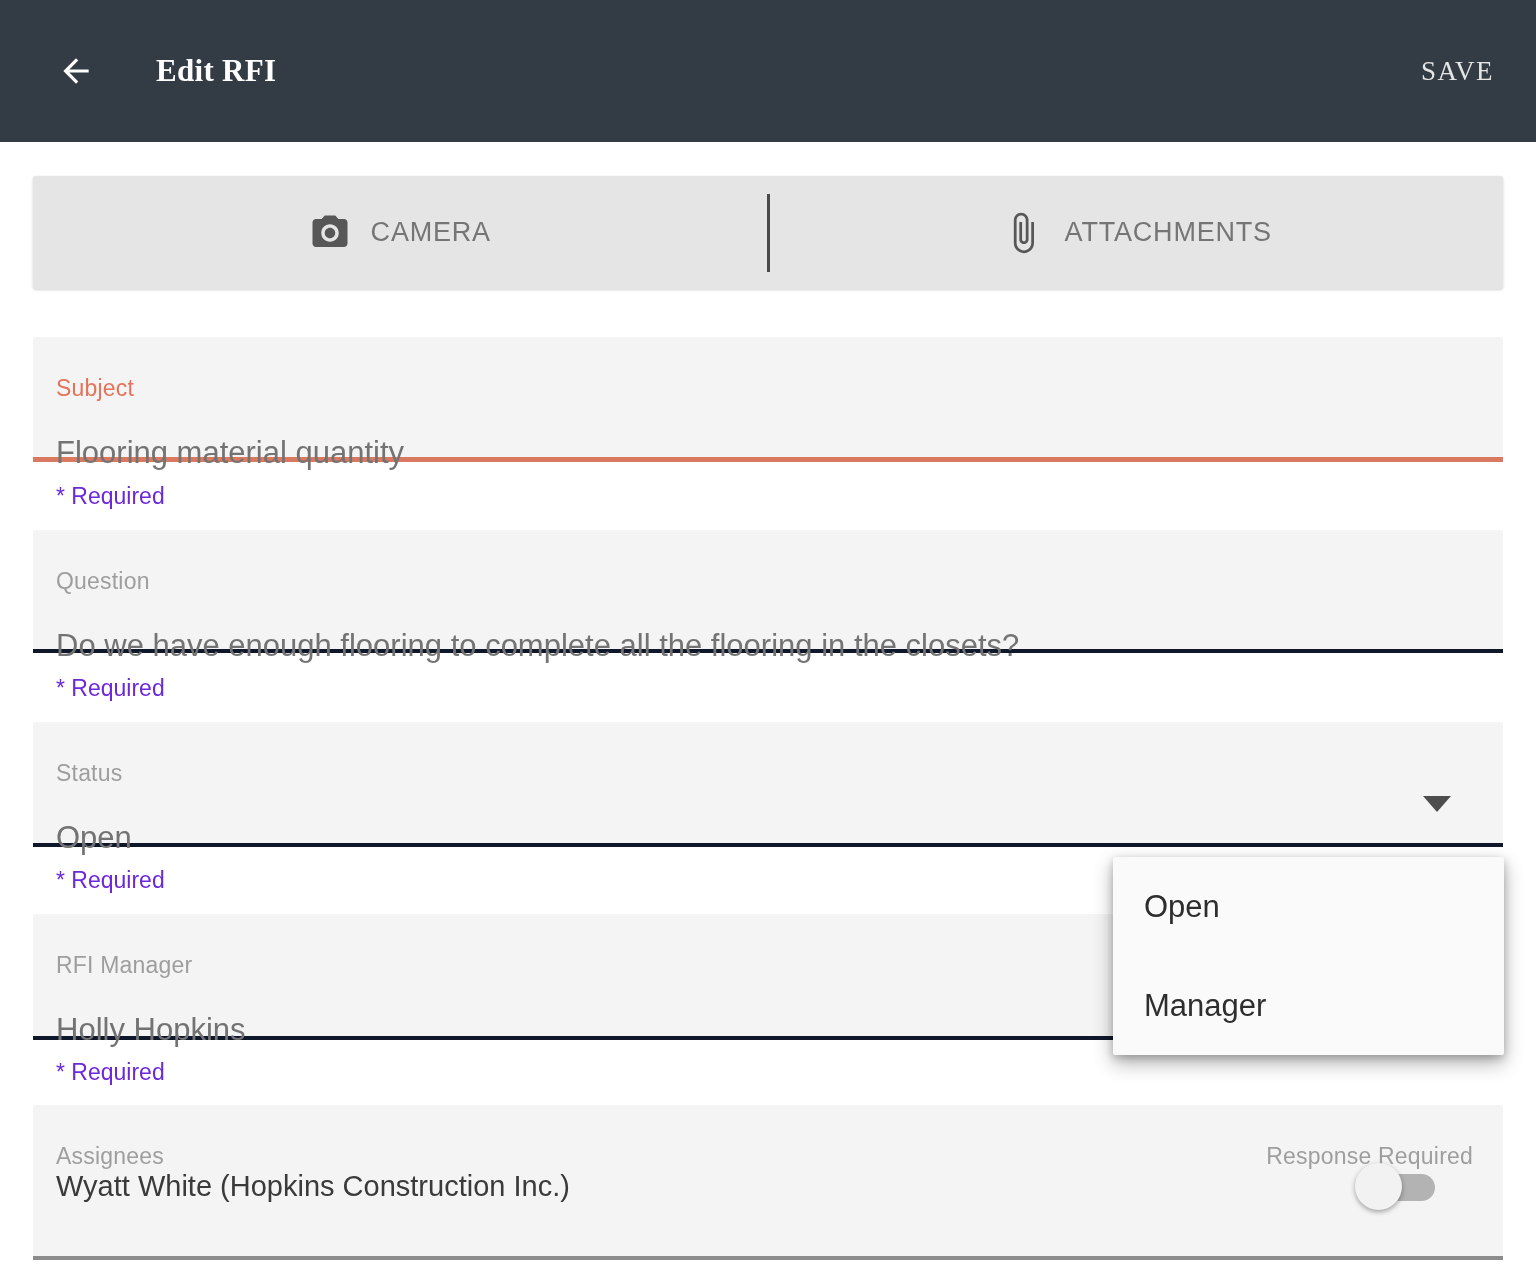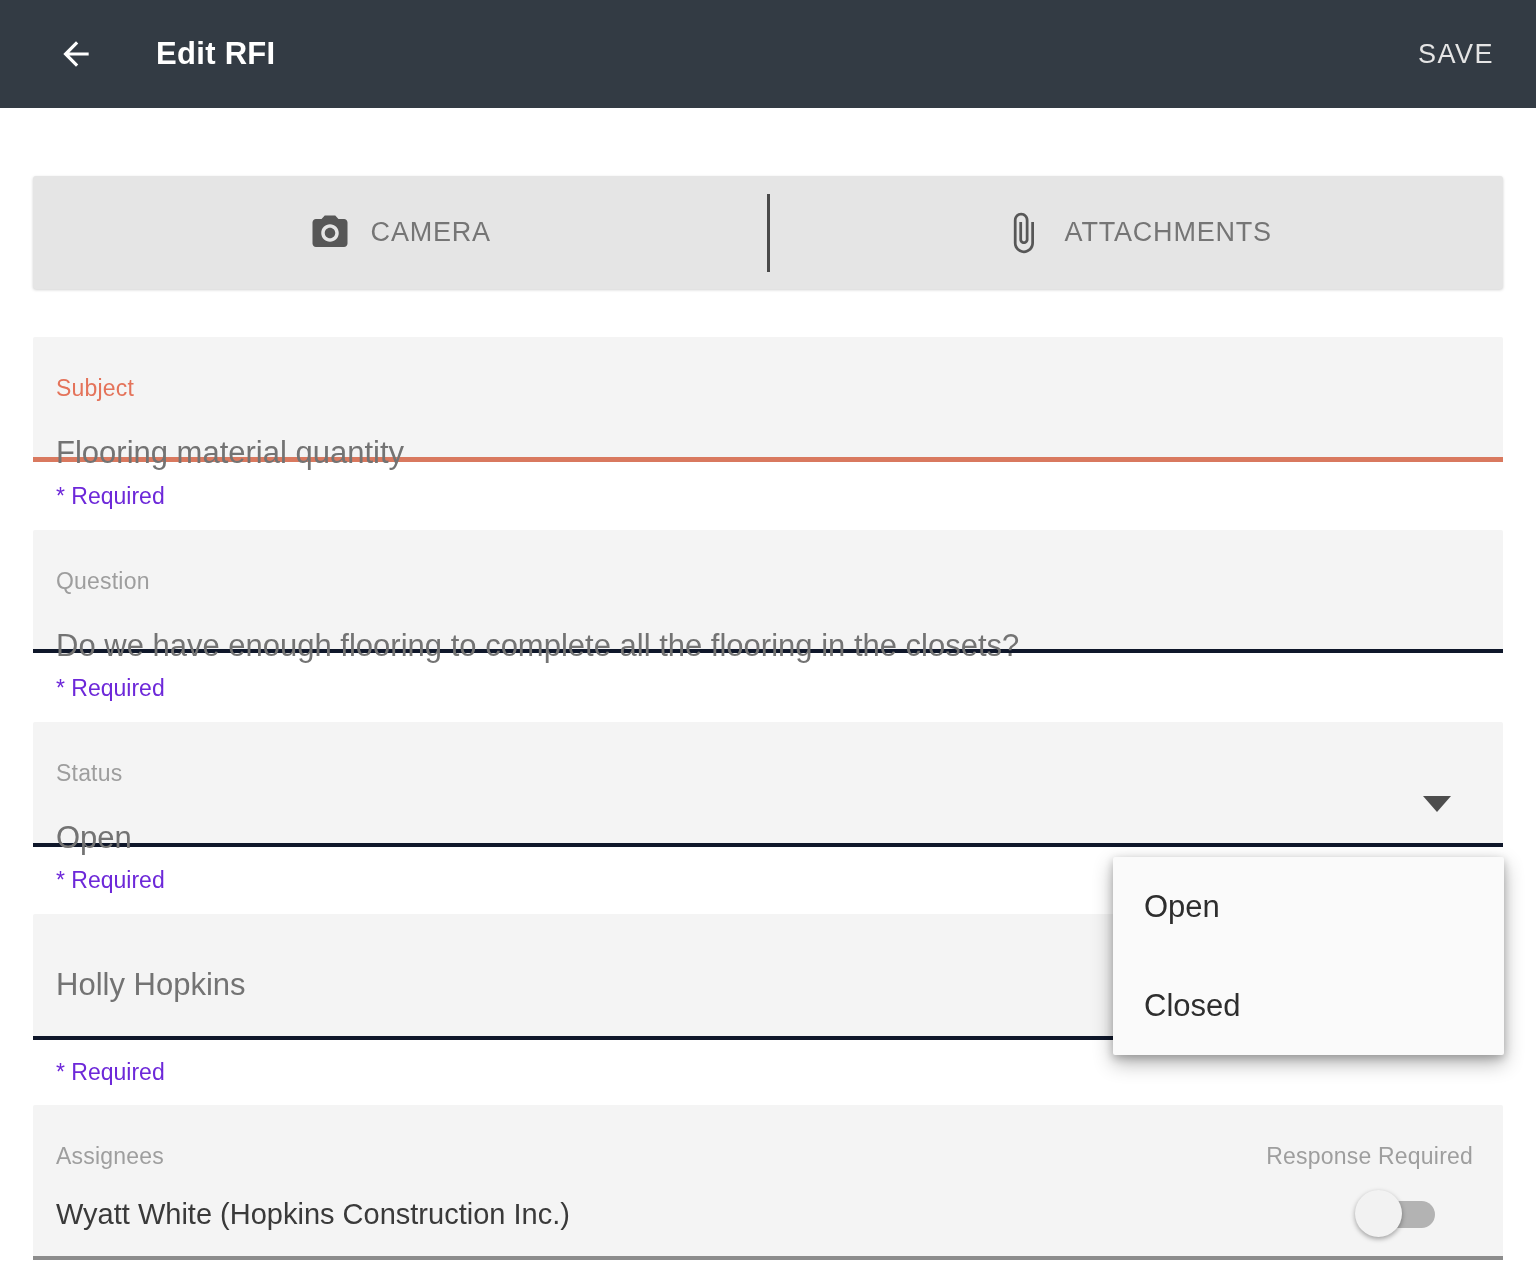--- a/index.html
+++ b/index.html
@@ -10,24 +10,25 @@
     width: 1536px;
     height: 1277px;
     background: #ffffff;
     overflow: hidden;
   }
 
   
   .appbar {
     position: absolute;
     top: 0; left: 0; right: 0;
-    height: 108px;
+    height: 142px;
     background: #333b44;
     display: flex;
     align-items: center;
+    font-family: Liberation Serif, serif;
   }
   .back-btn {
     margin-left: 52px;
     width: 48px; height: 48px;
     display: flex; align-items: center; justify-content: center;
     cursor: pointer;
   }
   .appbar-title {
     margin-left: 56px;
     color: #ffffff;
@@ -137,23 +138,22 @@
     border-bottom: 4px solid #8c8c8c;
     padding-right: 0;
   }
   .assignees-header {
     display: flex;
     justify-content: space-between;
     padding-right: 30px;
     gap: 20px;
   }
   .assignee-row {
-    margin-top: 28px;
-    display: flex;
-    align-items: flex-start;
+    display: flex;
+    align-items: flex-end;
     justify-content: space-between;
     padding-right: 68px;
   }
   .assignee-name { font-size: 29px; color: #3a3a3a; }
 
   
   .switch {
     position: relative;
     width: 74px; height: 32px;
     cursor: pointer;
@@ -251,36 +251,37 @@
   <div class="required-note" style="top: 675px;">* Required</div>
 
   <div class="field field-status underline-dark">
     <div class="field-label">Status</div>
     <div class="field-value">Open</div>
     <div class="caret"></div>
   </div>
   <div class="required-note" style="top: 867px;">* Required</div>
 
   <div class="field field-manager underline-dark">
+    <div class="field-label">RFI Manager</div>
     <div class="field-value">Holly Hopkins</div>
   </div>
   <div class="required-note" style="top: 1059px;">* Required</div>
 
   <div class="field field-assignees">
     <div class="assignees-header">
       <span class="field-label">Assignees</span>
       <span class="field-label">Response Required</span>
     </div>
     <div class="assignee-row">
       <span class="assignee-name">Wyatt White (Hopkins Construction Inc.)</span>
       <span class="switch">
         <span class="switch-track"></span>
         <span class="switch-thumb"></span>
       </span>
     </div>
   </div>
 
   <div class="status-menu">
     <div class="status-menu-item">Open</div>
-    <div class="status-menu-item">Closed</div>
+    <div class="status-menu-item">Manager</div>
   </div>
 
 </div>
 
 </body></html>

